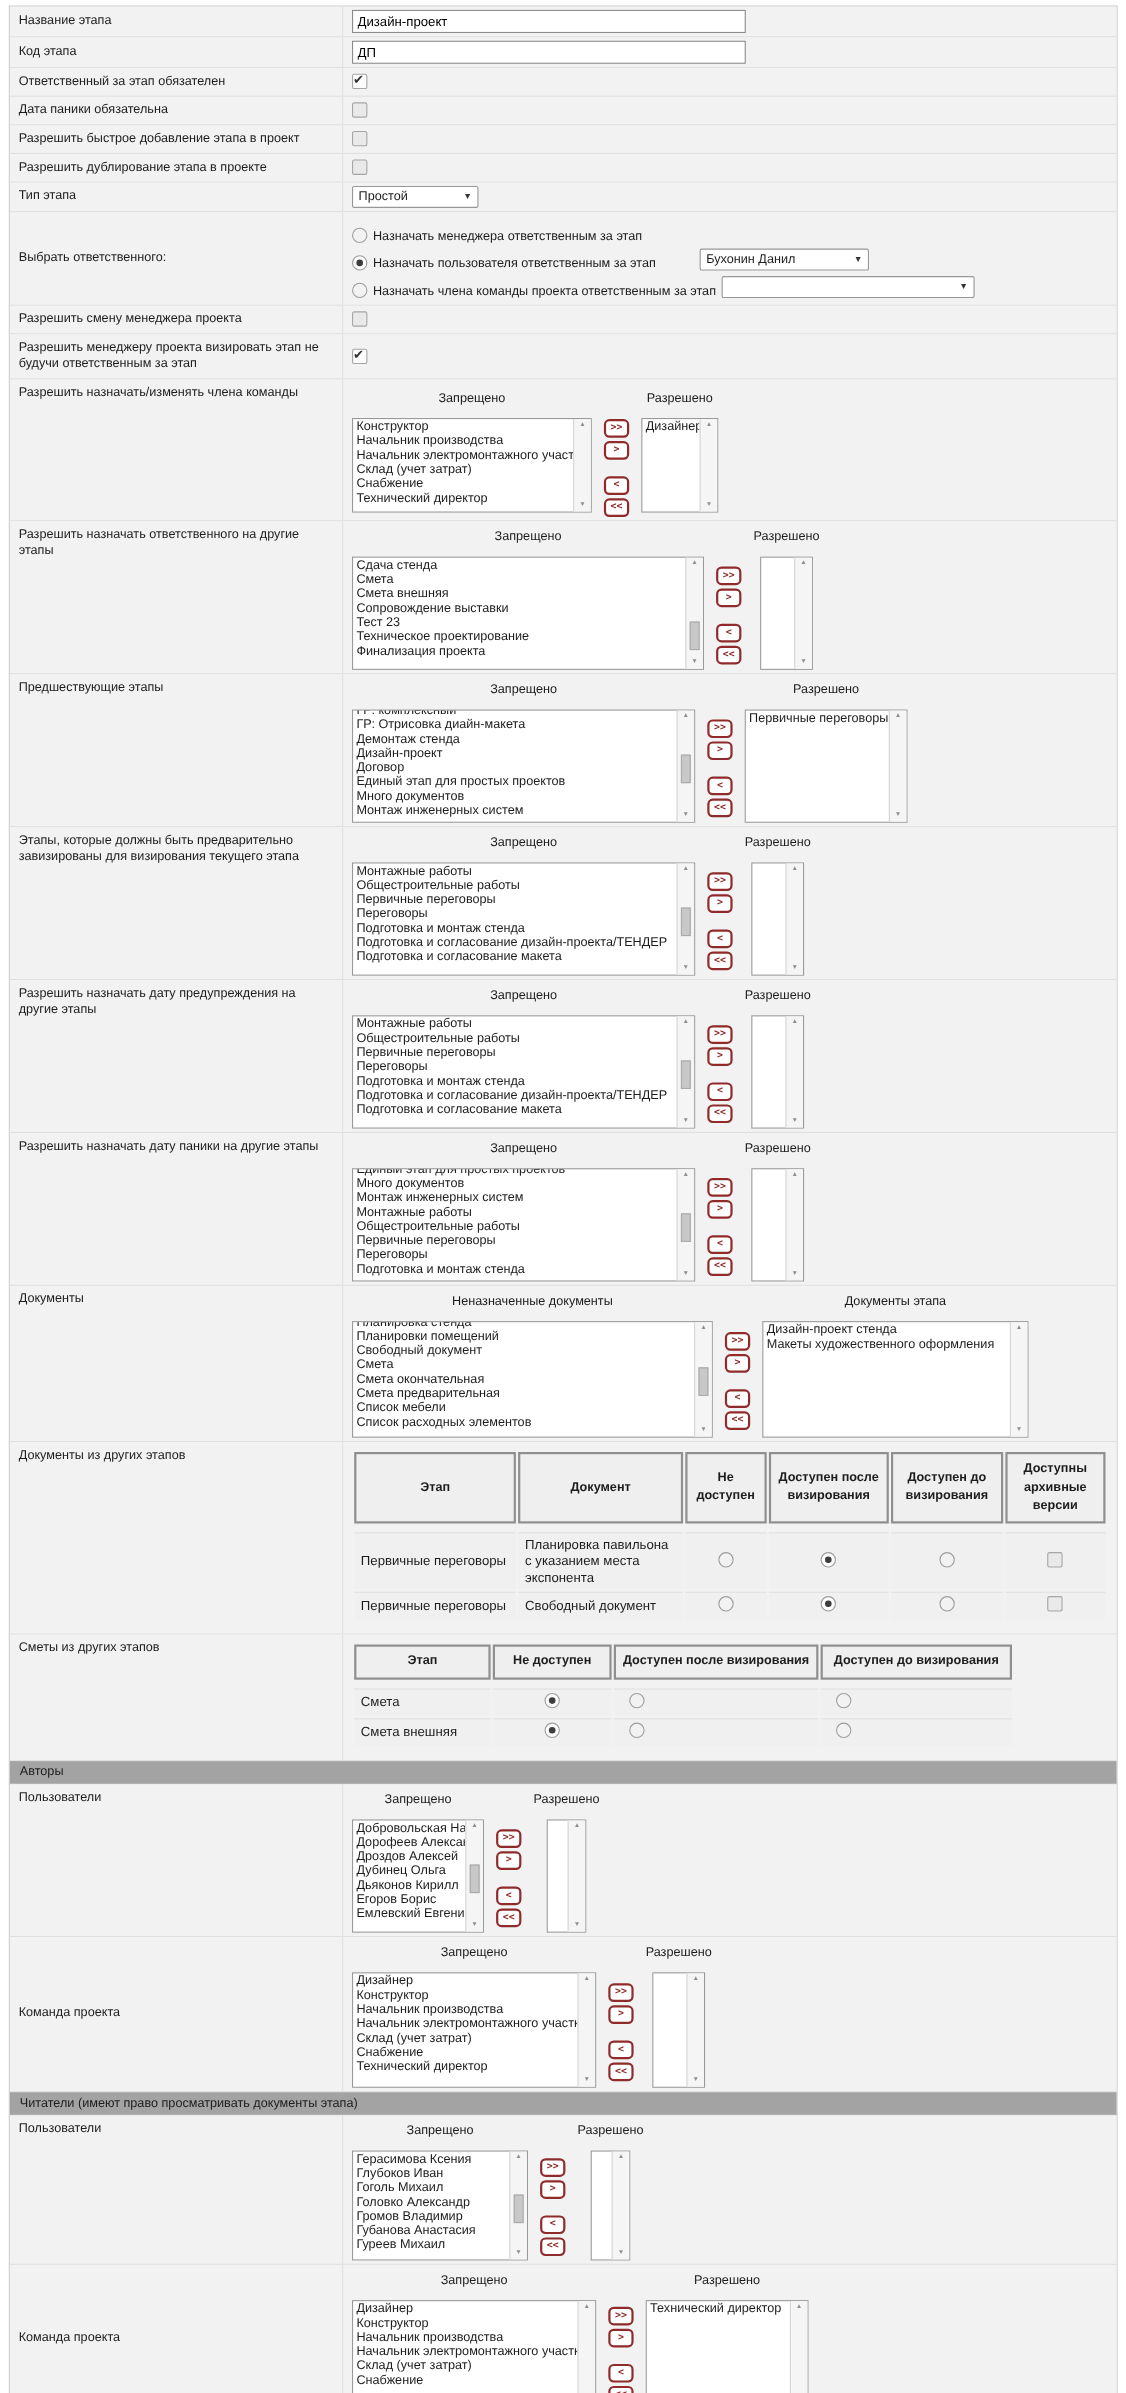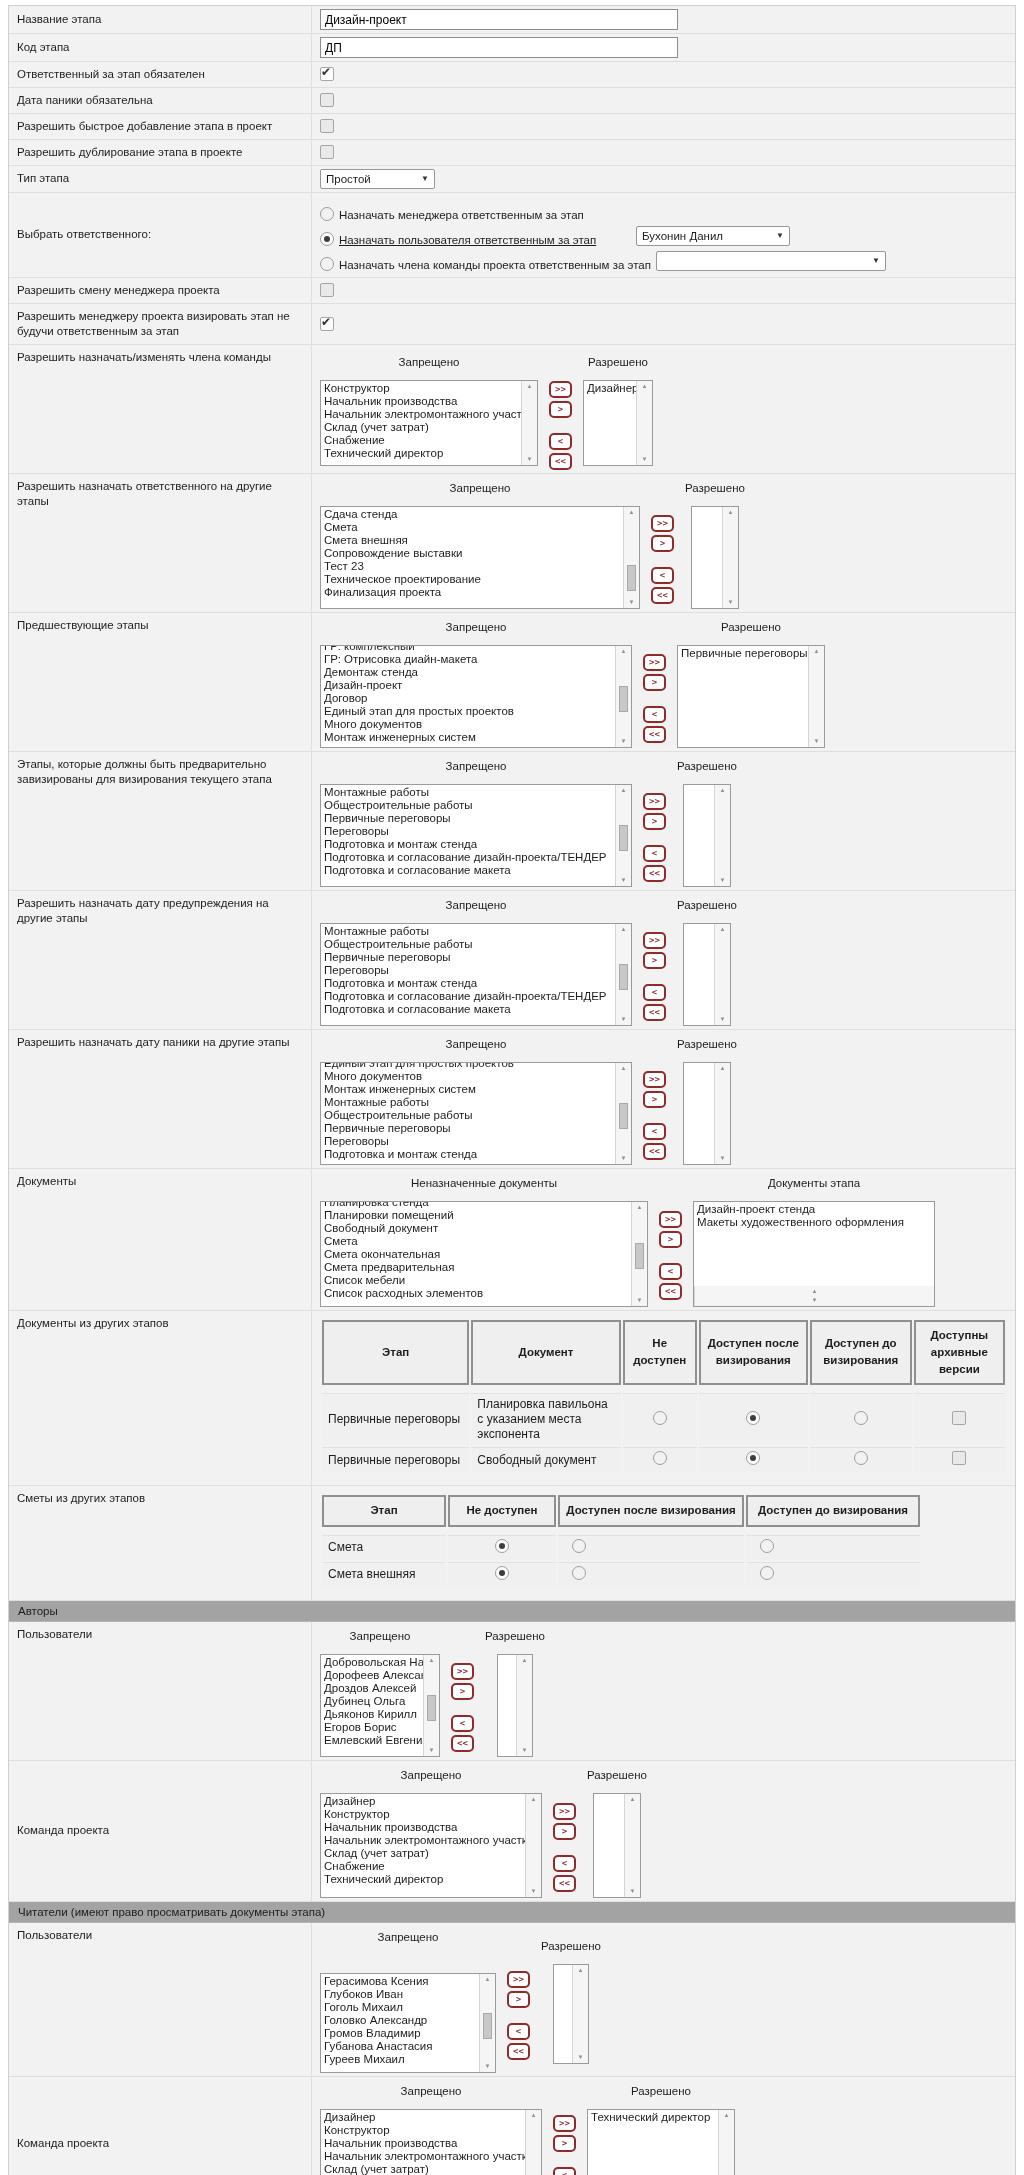--- a/index.html
+++ b/index.html
@@ -18,41 +18,41 @@
   .cb.on::after{content:"\2714";position:absolute;top:-3px;left:0px;font-size:12px;color:#333;}
   .radio{width:12px;height:12px;border:1px solid #9d9d9d;border-radius:50%;background:#f2f2f2;display:inline-block;position:relative;flex:0 0 auto;}
   .radio.on{background:#fdfdfd;}
   .radio.on::after{content:"";position:absolute;left:3px;top:3px;width:6px;height:6px;border-radius:50%;background:#3c3c3c;}
   .sel{display:inline-flex;align-items:center;background:#fff;border:1px solid #979797;border-radius:2px;height:20px;padding:0 5px;box-sizing:border-box;}
   .sel .sel-txt{flex:1;white-space:nowrap;overflow:hidden;}
   .car{font-size:8px;color:#333;margin-left:6px;}
   
   .radio-line{display:flex;align-items:flex-end;gap:5px;margin:3px 0;min-height:22px;max-width:846px;}
   .radio-line .rl-text{white-space:nowrap;}
-  .rl-pad{flex:0 0 292px;white-space:nowrap;text-decoration:underline;}
+  .rl-pad{flex:0 0 292px;white-space:nowrap;}
   
   .dual{display:flex;align-items:center;}
   .dl-col{display:flex;flex-direction:column;align-items:center;}
   .dl-head{margin:5px 0 12px;white-space:nowrap;}
   .listbox{background:#fff;border:1px solid #9a9a9a;display:flex;box-sizing:border-box;}
   .opts{flex:1;overflow:hidden;padding:1px 0 0 3px;min-width:0;}
   .opt{white-space:nowrap;line-height:13px;font-size:11.5px;}
   .opts.cut .opt:first-child{margin-top:-7px;}
   .sb{flex:0 0 15px;border-left:1px solid #d5d5d5;background:#f5f5f5;display:flex;flex-direction:column;align-items:center;padding:1px 0;}
   .sb-a{font-size:6px;color:#8f8f8f;line-height:9px;}
   .sb-track{flex:1;width:9px;position:relative;}
   .sb-thumb{display:none;position:absolute;left:0;width:9px;height:26px;background:#c8c8c8;border:1px solid #a9a9a9;box-sizing:border-box;}
   .thumb-mid .sb-thumb{display:block;top:38%;}
   .thumb-low .sb-thumb{display:block;bottom:8%;}
   .btn-stack{display:flex;flex-direction:column;gap:3px;margin:0 11px;padding-top:33px;}
   .tgap{height:9px;}
   .tbtn{width:23px;height:17px;border:2px solid #8f2b2b;border-radius:5px;background:#fff;color:#8f2b2b;font-weight:bold;font-size:9px;line-height:11px;text-align:center;padding:0;font-family:"DejaVu Sans Mono",monospace;cursor:pointer;}
   
   .w36{width:36px;}.w48{width:48px;}.w70{width:70px;}.w145{width:148px;}.w150{width:120px;}
-  .w160{width:176px;margin-top:18px;}.w215{width:218px;}.w220{width:222px;}.w310{width:312px;}.w320{width:320px;}.w325{width:328px;}.w240{width:242px;flex-direction:column;}
+  .w160{width:160px;}.w215{width:218px;}.w220{width:222px;}.w310{width:312px;}.w320{width:320px;}.w325{width:328px;}.w240{width:242px;}
   .h86{height:86px;}.h98{height:98px;}.h100{height:100px;}.h103{height:103px;}.h105{height:105px;}.h106{height:106px;}
   
   table.dtable{border-collapse:separate;border-spacing:2px;margin:4px 0 8px;}
   .dtable th{border:2px solid #8f8f8f;background:#efefef;font-weight:bold;font-size:11.5px;padding:5px 6px;text-align:center;vertical-align:middle;line-height:1.5;}
   .dtable td{background:#f0f0f0;border-top:1px solid #e2e2e2;padding:3px 6px;text-align:center;vertical-align:middle;font-size:12px;line-height:1.25;}
   .dtable td.tl{text-align:left;}
   .dtable thead tr{height:auto;}
   .gaprow td{background:transparent;border:none;height:4px;padding:0;}
 </style>
 </head>

